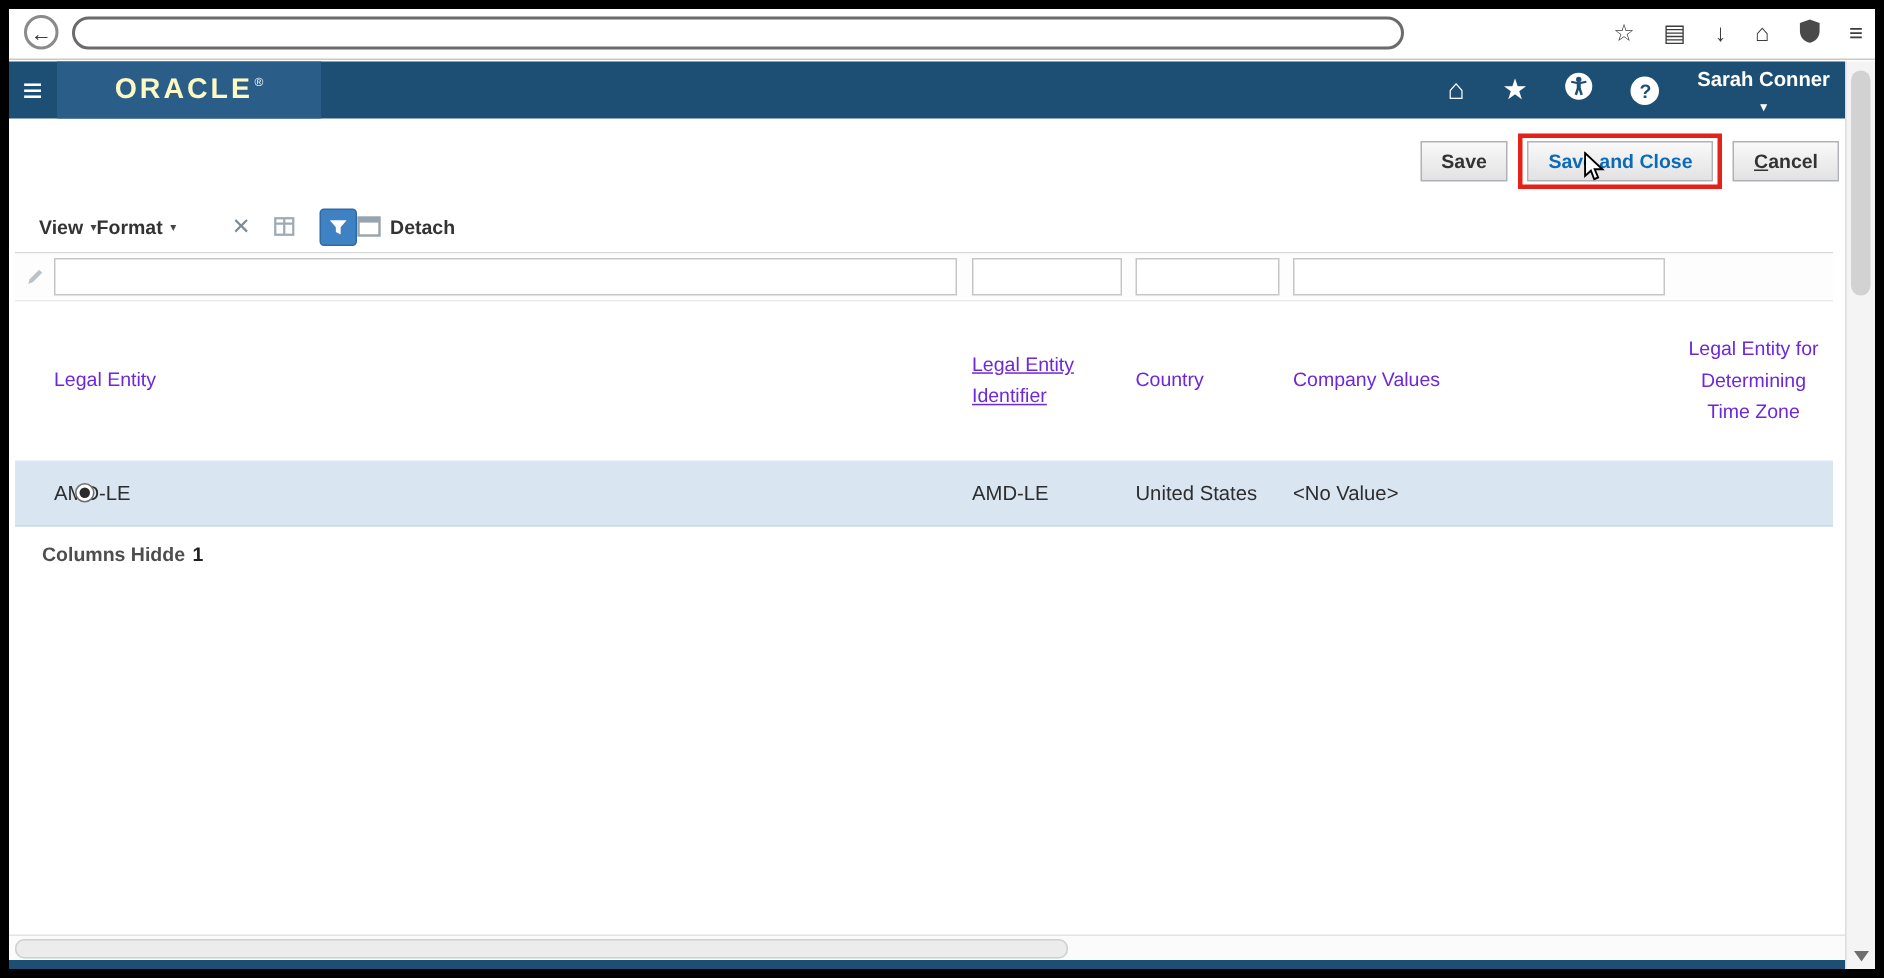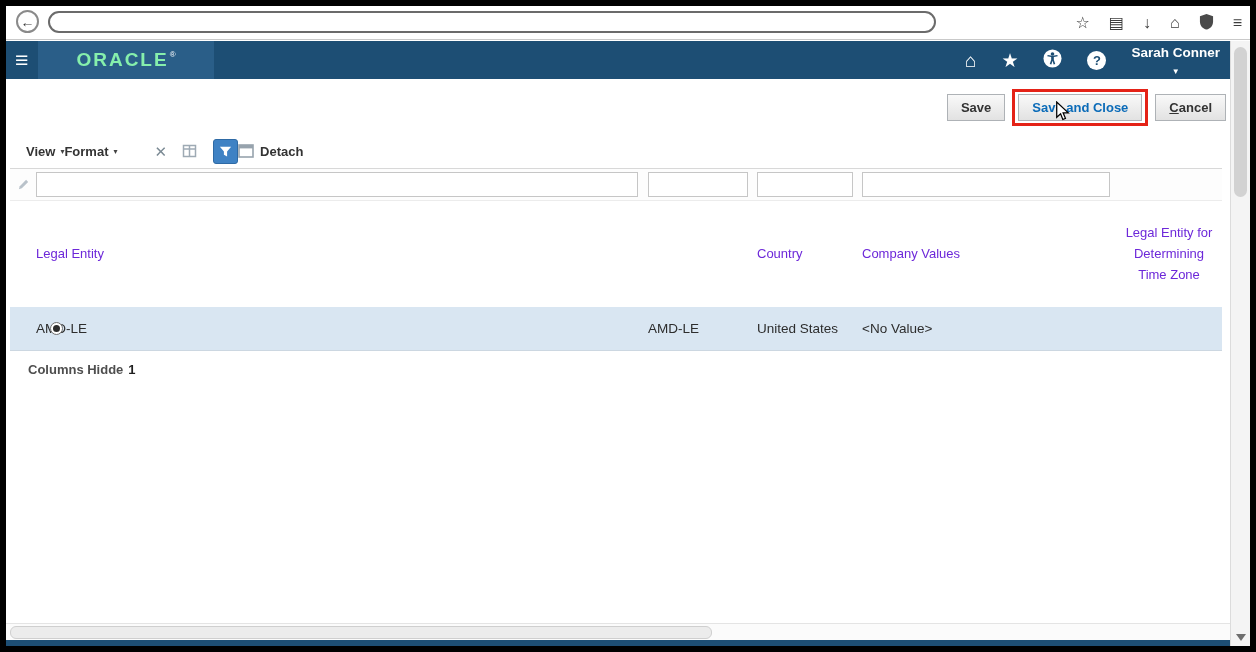--- a/index.html
+++ b/index.html
@@ -12,21 +12,21 @@
             color:#3c3c3c;display:flex;align-items:center;justify-content:center;font-size:14px;font-weight:bold;box-sizing:border-box;cursor:pointer;}
   .url-bar{position:absolute;left:42px;top:5px;width:888px;height:22px;border:2px solid #6b6b6b;border-radius:13px;background:#fff;box-sizing:border-box;}
   .browser-icons{position:absolute;right:8px;top:0;height:33px;display:flex;align-items:center;gap:19px;color:#3d3d3d;font-size:16px;}
   .browser-icons span{cursor:pointer;line-height:1;}
   .bi-download{font-weight:bold;}
 
   
   .app-header{position:absolute;left:0;top:35px;right:20px;height:38px;background:#1d4e74;}
   .hamburger{position:absolute;left:9px;top:0;height:38px;display:flex;align-items:center;color:#fff;font-size:23px;cursor:pointer;}
   .logo-box{position:absolute;left:32px;top:0;height:38px;width:176px;background:#2a5e88;display:flex;align-items:center;justify-content:center;}
-  .logo-text{color:#86efac;font-size:19px;font-weight:bold;letter-spacing:2px;}
+  .logo-text{color:#fef9c3;font-size:19px;font-weight:bold;letter-spacing:2px;}
   .logo-reg{color:#fff;font-size:8px;margin-left:1px;align-self:flex-start;margin-top:9px;}
   .header-icons{position:absolute;right:10px;top:0;height:38px;display:flex;align-items:center;gap:25px;}
   .hicon{color:#fff;font-size:19px;cursor:pointer;line-height:1;}
   .circle-icon{width:19px;height:19px;background:#fff;border-radius:50%;color:#1d4e74;display:flex;align-items:center;
                justify-content:center;font-weight:bold;font-size:13px;cursor:pointer;}
   .user-menu{color:#fff;font-size:13.5px;font-weight:bold;display:flex;align-items:center;gap:7px;cursor:pointer;flex-direction:column;}
   .user-caret{font-size:8px;}
 
   
   .page-title{position:absolute;left:14px;top:92px;font-size:17px;font-weight:bold;color:#2f2f2f;}
@@ -189,20 +189,21 @@
         <path d="M2 12 L3 8.8 L9.8 2 L12 4.2 L5.2 11 Z" fill="#b9c2ca"></path>
       </svg>
       <input class="f-input fi1" type="text" value="" style="">
       <input class="f-input fi2" type="text" value="" style="">
       <input class="f-input fi3" type="text" value="" style="">
       <input class="f-input fi4" type="text" value="" style="">
     </div>
 
     <div class="header-row">
       <span class="hcell hc1">Legal Entity</span>
+      <span class="hcell hc2">Legal Entity Identifier</span>
       <span class="hcell hc3">Country</span>
       <span class="hcell hc4">Company Values</span>
       <span class="hcell hc5">Legal Entity for Determining Time Zone</span>
     </div>
 
     <div class="data-row">
       <span class="dcell dc1">AMD-LE</span>
       <span class="dcell dc2">AMD-LE</span>
       <span class="dcell dc3">United States</span>
       <span class="dcell dc4">&lt;No Value&gt;</span>

